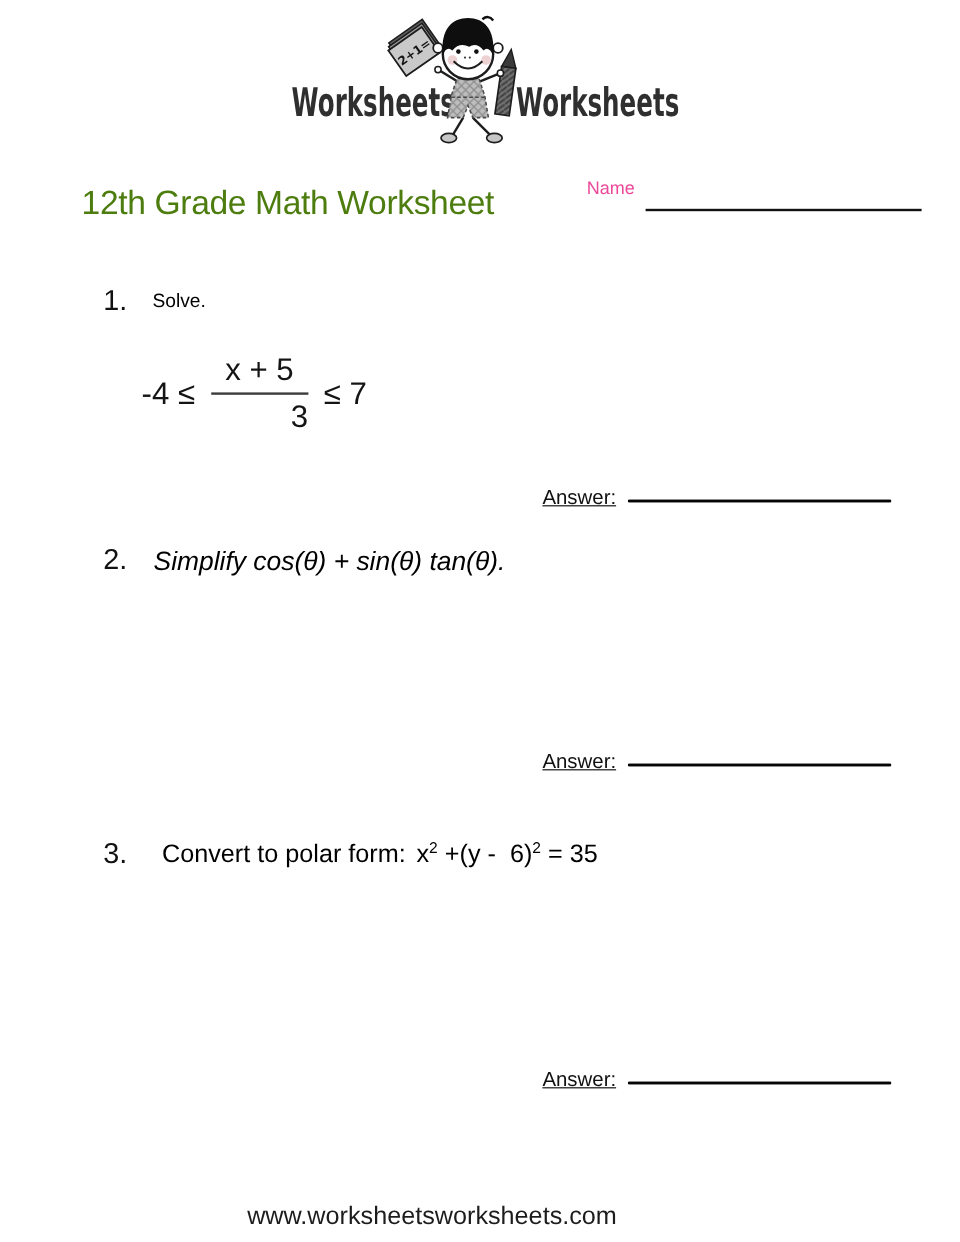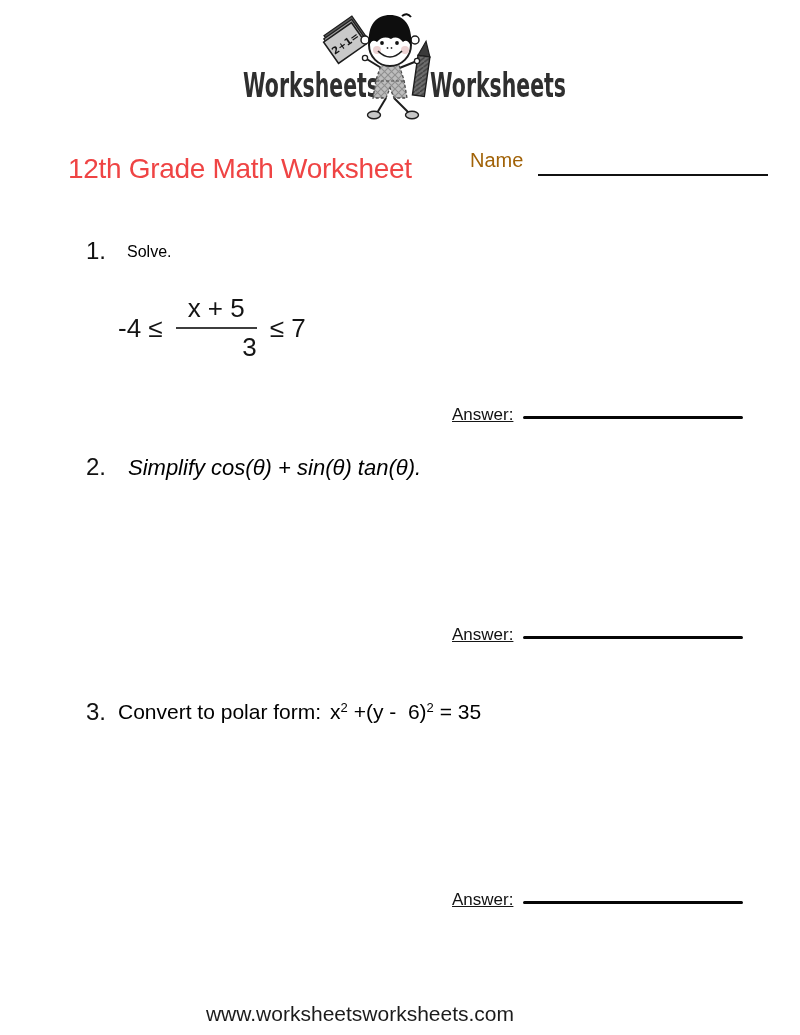--- a/index.html
+++ b/index.html
@@ -13,34 +13,34 @@
     font-family:"DejaVu Sans", sans-serif;
     font-weight:bold; font-size:33px; color:#2f2f2f;
     display:inline-block; transform:scaleX(0.62); transform-origin:0 50%;
     letter-spacing:0px; white-space:nowrap;
   }
   .logo-left  { left:243px; }
   .logo-right { left:430px; }
   .boy-svg { position:absolute; left:318px; top:12px; width:118px; height:108px; }
 
   
-  .title { position:absolute; left:68px; top:153px; font-size:28px; color:#ef4444; letter-spacing:-0.3px; }
-  .name-label { position:absolute; left:470px; top:149px; font-size:20px; color:#a16207; }
+  .title { position:absolute; left:68px; top:153px; font-size:28px; color:#4d7c0f; letter-spacing:-0.3px; }
+  .name-label { position:absolute; left:489px; top:149px; font-size:15px; color:#ec4899; }
   .name-line { position:absolute; left:538px; top:150px; width:230px; height:26px; border-bottom:2px solid #111; }
   .subtitle { position:absolute; left:68px; top:196px; font-size:22px; color:#111; }
 
   
   .prob-number { position:absolute; font-size:24px; color:#111; }
   .prob-prompt { position:absolute; color:#000000; }
   .n1 { left:86px;  top:237px; }
   .p1 { left:127px; top:243px; font-size:16px; }
   .n2 { left:86px;  top:453px; }
   .p2 { left:128px; top:455px; font-size:22px;font-style:italic; }
   .n3 { left:86px;  top:698px; }
-  .p3 { left:118px; top:700px; font-size:21px; white-space:pre;text-align:center; }
+  .p3 { left:135px; top:700px; font-size:21px; white-space:pre;text-align:center; }
   .p3 .eq { margin-left:9px; }
   sup { font-size:13px; line-height:0; vertical-align:7px; }
 
   .equation {
     position:absolute; left:118px; top:293px;
     display:flex; align-items:center; gap:13px;
     font-size:26px; color:#141414;
   }
   .fraction { display:inline-flex; flex-direction:column; align-items:flex-end; }
   .fraction .num { padding:0 12px 3px 12px; border-bottom:2px solid #3d3d3d; }

